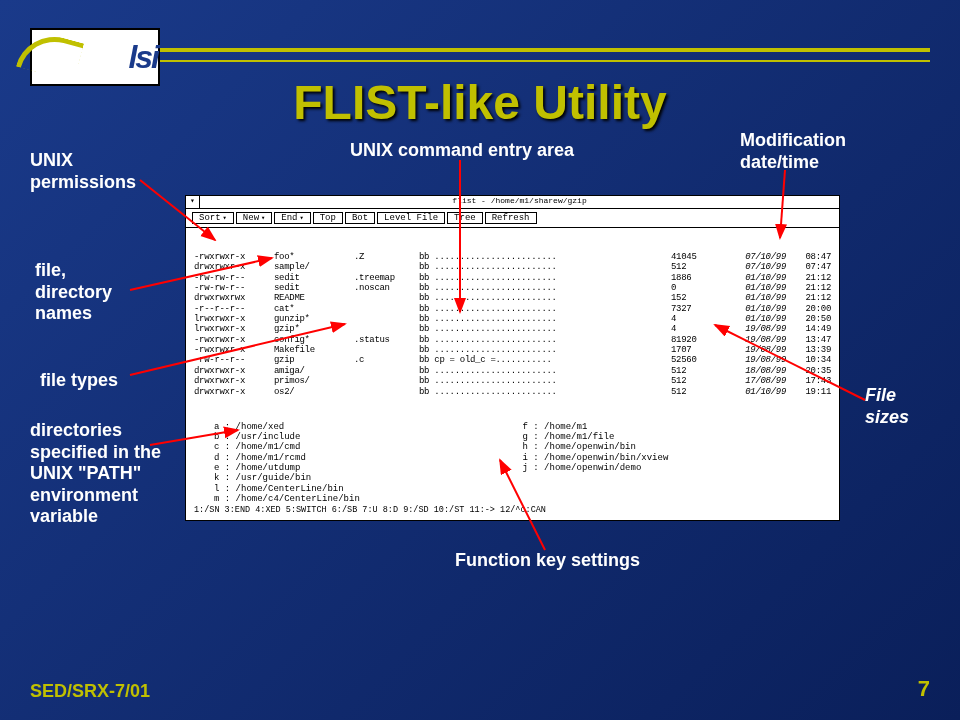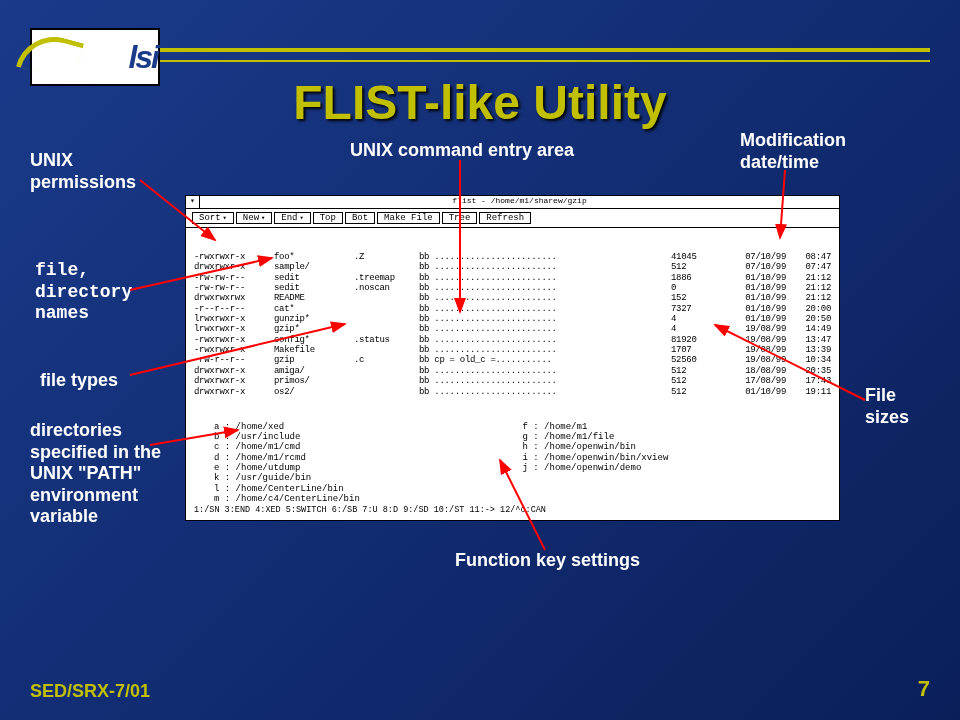--- a/index.html
+++ b/index.html
@@ -5,42 +5,42 @@
   * { margin: 0; padding: 0; box-sizing: border-box; }
   body { width: 960px; height: 720px; background: linear-gradient(135deg, #1a3a8a 0%, #0a1f5a 100%); font-family: Arial, sans-serif; position: relative; overflow: hidden; }
   .logo-box { position: absolute; top: 28px; left: 30px; width: 130px; height: 58px; background: #fff; border: 2px solid #000; display: flex; align-items: center; justify-content: flex-end; z-index: 3; }
   .logo-text { font-size: 32px; font-weight: 900; font-style: italic; color: #1a3a8a; position: relative; letter-spacing: -2px; }
   .logo-arc { position: absolute; top: 35px; left: 20px; width: 60px; height: 40px; border: 5px solid #c0c000; border-bottom: none; border-right: none; border-radius: 40px 0 0 0; transform: rotate(15deg); z-index: 4; }
   .hr1 { position: absolute; top: 48px; left: 30px; right: 30px; height: 4px; background: #c0c000; }
   .hr2 { position: absolute; top: 60px; left: 30px; right: 30px; height: 2px; background: #c0c000; }
   .title { position: absolute; top: 75px; left: 0; right: 0; text-align: center; font-size: 48px; font-weight: bold; color: #c0c000; text-shadow: 2px 2px 3px #000; }
   .label { position: absolute; color: #fff; font-size: 18px; font-weight: bold; line-height: 1.2; }
   .lbl-perm { top: 150px; left: 30px; width: 120px; }
-  .lbl-names { top: 260px; left: 35px; width: 100px; font-family: Liberation Mono, monospace; }
+  .lbl-names { top: 260px; left: 35px; width: 100px; }
   .lbl-types { top: 370px; left: 40px; }
   .lbl-path  { top: 420px; left: 30px; width: 160px; }
   .lbl-cmd   { top: 140px; left: 350px; }
   .lbl-mod   { top: 130px; left: 740px; width: 130px; }
-  .lbl-size  { top: 385px; left: 865px; width: 70px; }
+  .lbl-size  { top: 385px; left: 865px; width: 70px; font-style: italic; }
   .lbl-fkey  { top: 550px; left: 455px; }
   .screenshot { position: absolute; top: 195px; left: 185px; width: 655px; background: #fff; border: 1px solid #000; font-family: "Courier New", monospace; font-size: 9px; line-height: 1.15; padding: 0 0 4px 0; }
   .titlebar { display: flex; border-bottom: 1px solid #000; font-size: 8px; }
   .tbox { width:14px; height:12px; border-right:1px solid #000; text-align:center; font-weight:bold; }
   .tcenter { flex: 1; text-align: center; padding: 0 4px; }
   .toolbar { padding: 3px 6px; border-bottom: 1px solid #000; }
   .btn { display:inline-block; border:1px solid #000; border-radius:0; padding:0 6px; font-size:9px; margin-right:2px; position: relative; }
   .btn.d::after { content:"▾"; font-size:7px; margin-left:2px; }
   .content { padding: 3px 8px 0 8px; white-space: pre; letter-spacing: -0.3px; }
   .row { display: flex; }
   .c-perm { width: 80px; }
   .c-name { width: 80px; }
   .c-ext  { width: 65px; }
   .c-cmd  { flex: 1; }
   .c-size { width: 50px; text-align: left; }
-  .c-date { width: 65px; text-align: right; }
+  .c-date { width: 65px; text-align: right; font-style: italic; }
   .c-time { width: 45px; text-align: right; }
   .head-row .c-perm { }
   .paths { display: grid; grid-template-columns: repeat(2,1fr); padding: 4px 8px 0 28px; font-size: 9px; }
   .fk { padding: 2px 8px 0 8px; font-size: 8.5px; }
   svg.arrow { position: absolute; top:0; left:0; width:960px; height:720px; pointer-events:none; z-index:5; overflow:visible; }
   .footer-l { position: absolute; bottom: 18px; left: 30px; color: #c0c000; font-size: 18px; font-weight: bold; }
   .footer-r { position: absolute; bottom: 18px; right: 30px; color: #c0c000; font-size: 22px; font-weight: bold; }
 </style>
 </head>
 <body>
@@ -61,21 +61,21 @@
 <div class="label lbl-cmd">UNIX  command  entry  area</div>
 <div class="label lbl-mod">Modification date/time</div>
 <div class="label lbl-size">File sizes</div>
 <div class="label lbl-fkey">Function  key  settings</div>
 
 <div class="screenshot">
   <div class="titlebar">
     <div class="tbox">▾</div>
     <div class="tcenter">flist - /home/m1/sharew/gzip</div>
   </div>
-  <div class="toolbar" id="toolbar"><span class="btn d">Sort</span><span class="btn d">New</span><span class="btn d">End</span><span class="btn">Top</span><span class="btn">Bot</span><span class="btn">Make File</span><span class="btn">Tree</span><span class="btn">Refresh</span></div>
+  <div class="toolbar" id="toolbar"><span class="btn d">Sort</span><span class="btn d">New</span><span class="btn d">End</span><span class="btn">Top</span><span class="btn">Bot</span><span class="btn">Level File</span><span class="btn">Tree</span><span class="btn">Refresh</span></div>
   <div class="content">
     <div id="rows"><div class="row"><span class="c-perm">-rwxrwxr-x</span><span class="c-name">foo*</span><span class="c-ext">.Z</span><span class="c-cmd">bb ........................</span><span class="c-size">41045</span><span class="c-date"> 07/10/99</span><span class="c-time"> 08:47</span></div><div class="row"><span class="c-perm">drwxrwxr-x</span><span class="c-name">sample/</span><span class="c-ext"></span><span class="c-cmd">bb ........................</span><span class="c-size">512</span><span class="c-date"> 07/10/99</span><span class="c-time"> 07:47</span></div><div class="row"><span class="c-perm">-rw-rw-r--</span><span class="c-name">sedit</span><span class="c-ext">.treemap</span><span class="c-cmd">bb ........................</span><span class="c-size">1886</span><span class="c-date"> 01/10/99</span><span class="c-time"> 21:12</span></div><div class="row"><span class="c-perm">-rw-rw-r--</span><span class="c-name">sedit</span><span class="c-ext">.noscan</span><span class="c-cmd">bb ........................</span><span class="c-size">0</span><span class="c-date"> 01/10/99</span><span class="c-time"> 21:12</span></div><div class="row"><span class="c-perm">drwxrwxrwx</span><span class="c-name">README</span><span class="c-ext"></span><span class="c-cmd">bb ........................</span><span class="c-size">152</span><span class="c-date"> 01/10/99</span><span class="c-time"> 21:12</span></div><div class="row"><span class="c-perm">-r--r--r--</span><span class="c-name">cat*</span><span class="c-ext"></span><span class="c-cmd">bb ........................</span><span class="c-size">7327</span><span class="c-date"> 01/10/99</span><span class="c-time"> 20:00</span></div><div class="row"><span class="c-perm">lrwxrwxr-x</span><span class="c-name">gunzip*</span><span class="c-ext"></span><span class="c-cmd">bb ........................</span><span class="c-size">4</span><span class="c-date"> 01/10/99</span><span class="c-time"> 20:50</span></div><div class="row"><span class="c-perm">lrwxrwxr-x</span><span class="c-name">gzip*</span><span class="c-ext"></span><span class="c-cmd">bb ........................</span><span class="c-size">4</span><span class="c-date"> 19/08/99</span><span class="c-time"> 14:49</span></div><div class="row"><span class="c-perm">-rwxrwxr-x</span><span class="c-name">config*</span><span class="c-ext">.status</span><span class="c-cmd">bb ........................</span><span class="c-size">81920</span><span class="c-date"> 19/08/99</span><span class="c-time"> 13:47</span></div><div class="row"><span class="c-perm">-rwxrwxr-x</span><span class="c-name">Makefile</span><span class="c-ext"></span><span class="c-cmd">bb ........................</span><span class="c-size">1707</span><span class="c-date"> 19/08/99</span><span class="c-time"> 13:39</span></div><div class="row"><span class="c-perm">-rw-r--r--</span><span class="c-name">gzip</span><span class="c-ext">.c</span><span class="c-cmd">bb cp = old_c =...........</span><span class="c-size">52560</span><span class="c-date"> 19/08/99</span><span class="c-time"> 10:34</span></div><div class="row"><span class="c-perm">drwxrwxr-x</span><span class="c-name">amiga/</span><span class="c-ext"></span><span class="c-cmd">bb ........................</span><span class="c-size">512</span><span class="c-date"> 18/08/99</span><span class="c-time"> 20:35</span></div><div class="row"><span class="c-perm">drwxrwxr-x</span><span class="c-name">primos/</span><span class="c-ext"></span><span class="c-cmd">bb ........................</span><span class="c-size">512</span><span class="c-date"> 17/08/99</span><span class="c-time"> 17:43</span></div><div class="row"><span class="c-perm">drwxrwxr-x</span><span class="c-name">os2/</span><span class="c-ext"></span><span class="c-cmd">bb ........................</span><span class="c-size">512</span><span class="c-date"> 01/10/99</span><span class="c-time"> 19:11</span></div></div>
   </div>
   <div class="paths" id="paths">
       <div>
         <div>a  : /home/xed</div>
         <div>b  : /usr/include</div>
         <div>c  : /home/m1/cmd</div>
         <div>d  : /home/m1/rcmd</div>
         <div>e  : /home/utdump</div>

